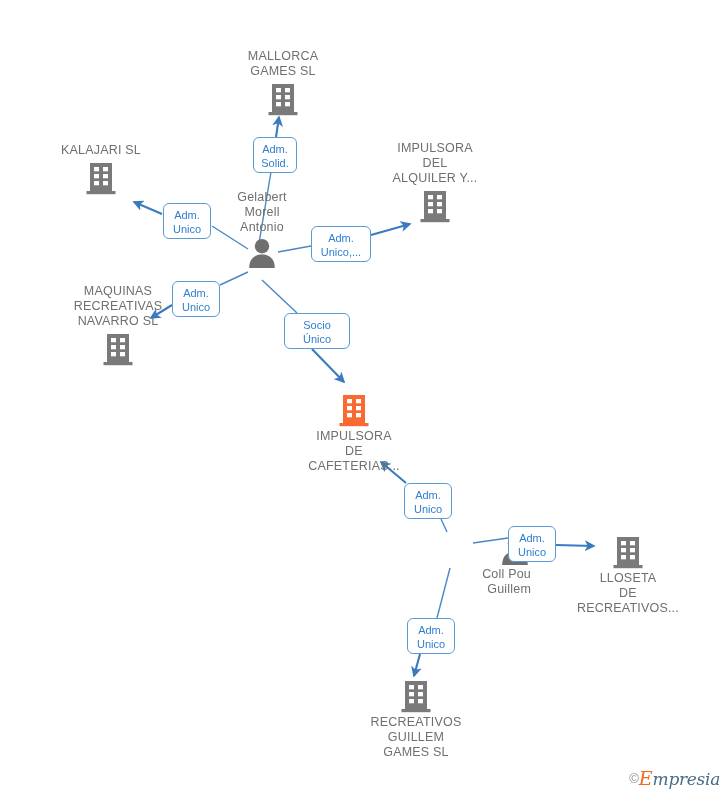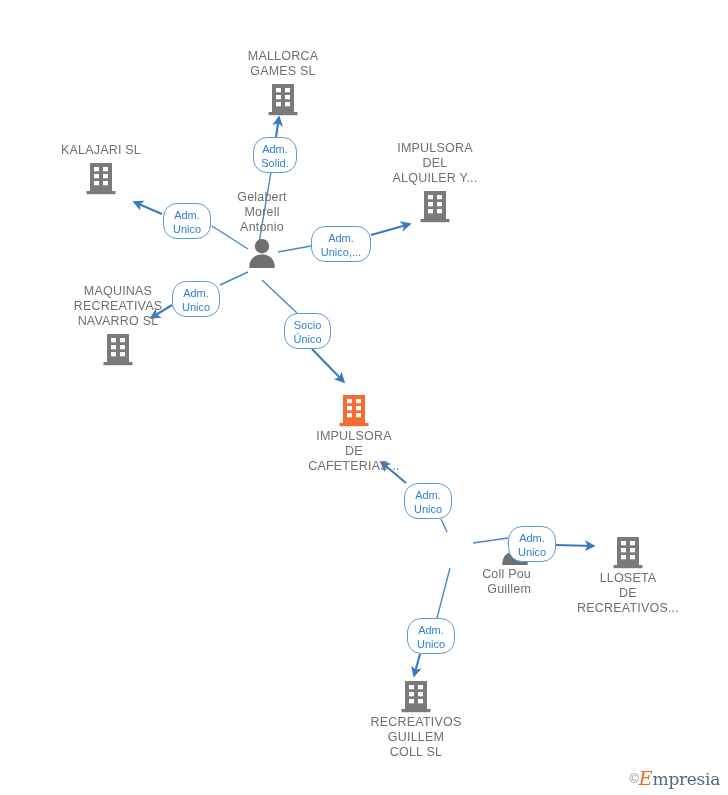--- a/index.html
+++ b/index.html
@@ -51,21 +51,21 @@
   .node.focus .caption {
     color: #6f6f6f;
   }
   
   .node.label-top .caption { margin-top: 0; margin-bottom: 3px; }
 
   .edge-label {
     position: absolute;
     box-sizing: border-box;
     border: 1.4px solid #5b9bd5;
-    border-radius: 14px;
+    border-radius: 6px;
     background: #ffffff;
     color: #2f7fd0;
     font-size: 11px;
     line-height: 14px;
     text-align: center;
     padding: 4px 5px 13px 5px;
     white-space: pre-line;
     z-index: 5;
   }
   #watermark {
@@ -85,20 +85,21 @@
   }
   #watermark .e {
     color: #f26b21;
     font-family: "DejaVu Serif", serif;
     font-style: italic;
     font-size: 19px;
   }
   #watermark .rest {
     color: #4a6b86;
     font-family: "DejaVu Serif", serif;
+    font-style: italic;
     font-size: 17px;
     letter-spacing: -.3px;
   }
 </style>
 </head>
 <body>
 
 <div id="graph">
 
   <svg id="edges" viewBox="0 0 728 795" xmlns="http://www.w3.org/2000/svg">
@@ -269,36 +270,36 @@
         <rect x="9" y="6" width="5" height="4.3" fill="#ffffff"></rect>
         <rect x="18" y="6" width="5" height="4.3" fill="#ffffff"></rect>
         <rect x="9" y="13" width="5" height="4.3" fill="#ffffff"></rect>
         <rect x="18" y="13" width="5" height="4.3" fill="#ffffff"></rect>
         <rect x="9" y="20" width="5" height="4.3" fill="#ffffff"></rect>
         <rect x="18" y="20" width="5" height="4.3" fill="#ffffff"></rect>
       </svg>
     </span>
     <span class="caption">RECREATIVOS
 GUILLEM
-COLL SL</span>
+GAMES SL</span>
   </div>
 
   <div class="edge-label" style="left:253px; top:137px; width:44px; height:36px;">Adm.
 Solid.</div>
 
   <div class="edge-label" style="left:163px; top:203px; width:48px; height:36px;">Adm.
 Unico</div>
 
   <div class="edge-label" style="left:311px; top:226px; width:60px; height:36px;">Adm.
 Unico,...</div>
 
   <div class="edge-label" style="left:172px; top:281px; width:48px; height:36px;">Adm.
 Unico</div>
 
-  <div class="edge-label" style="left:284px; top:313px; width:47px; height:36px;">Socio
+  <div class="edge-label" style="left:284px; top:313px; width:66px; height:36px;">Socio
 Único</div>
 
   <div class="edge-label" style="left:404px; top:483px; width:48px; height:36px;">Adm.
 Unico</div>
 
   <div class="edge-label" style="left:508px; top:526px; width:48px; height:36px;">Adm.
 Unico</div>
 
   <div class="edge-label" style="left:407px; top:618px; width:48px; height:36px;">Adm.
 Unico</div>

